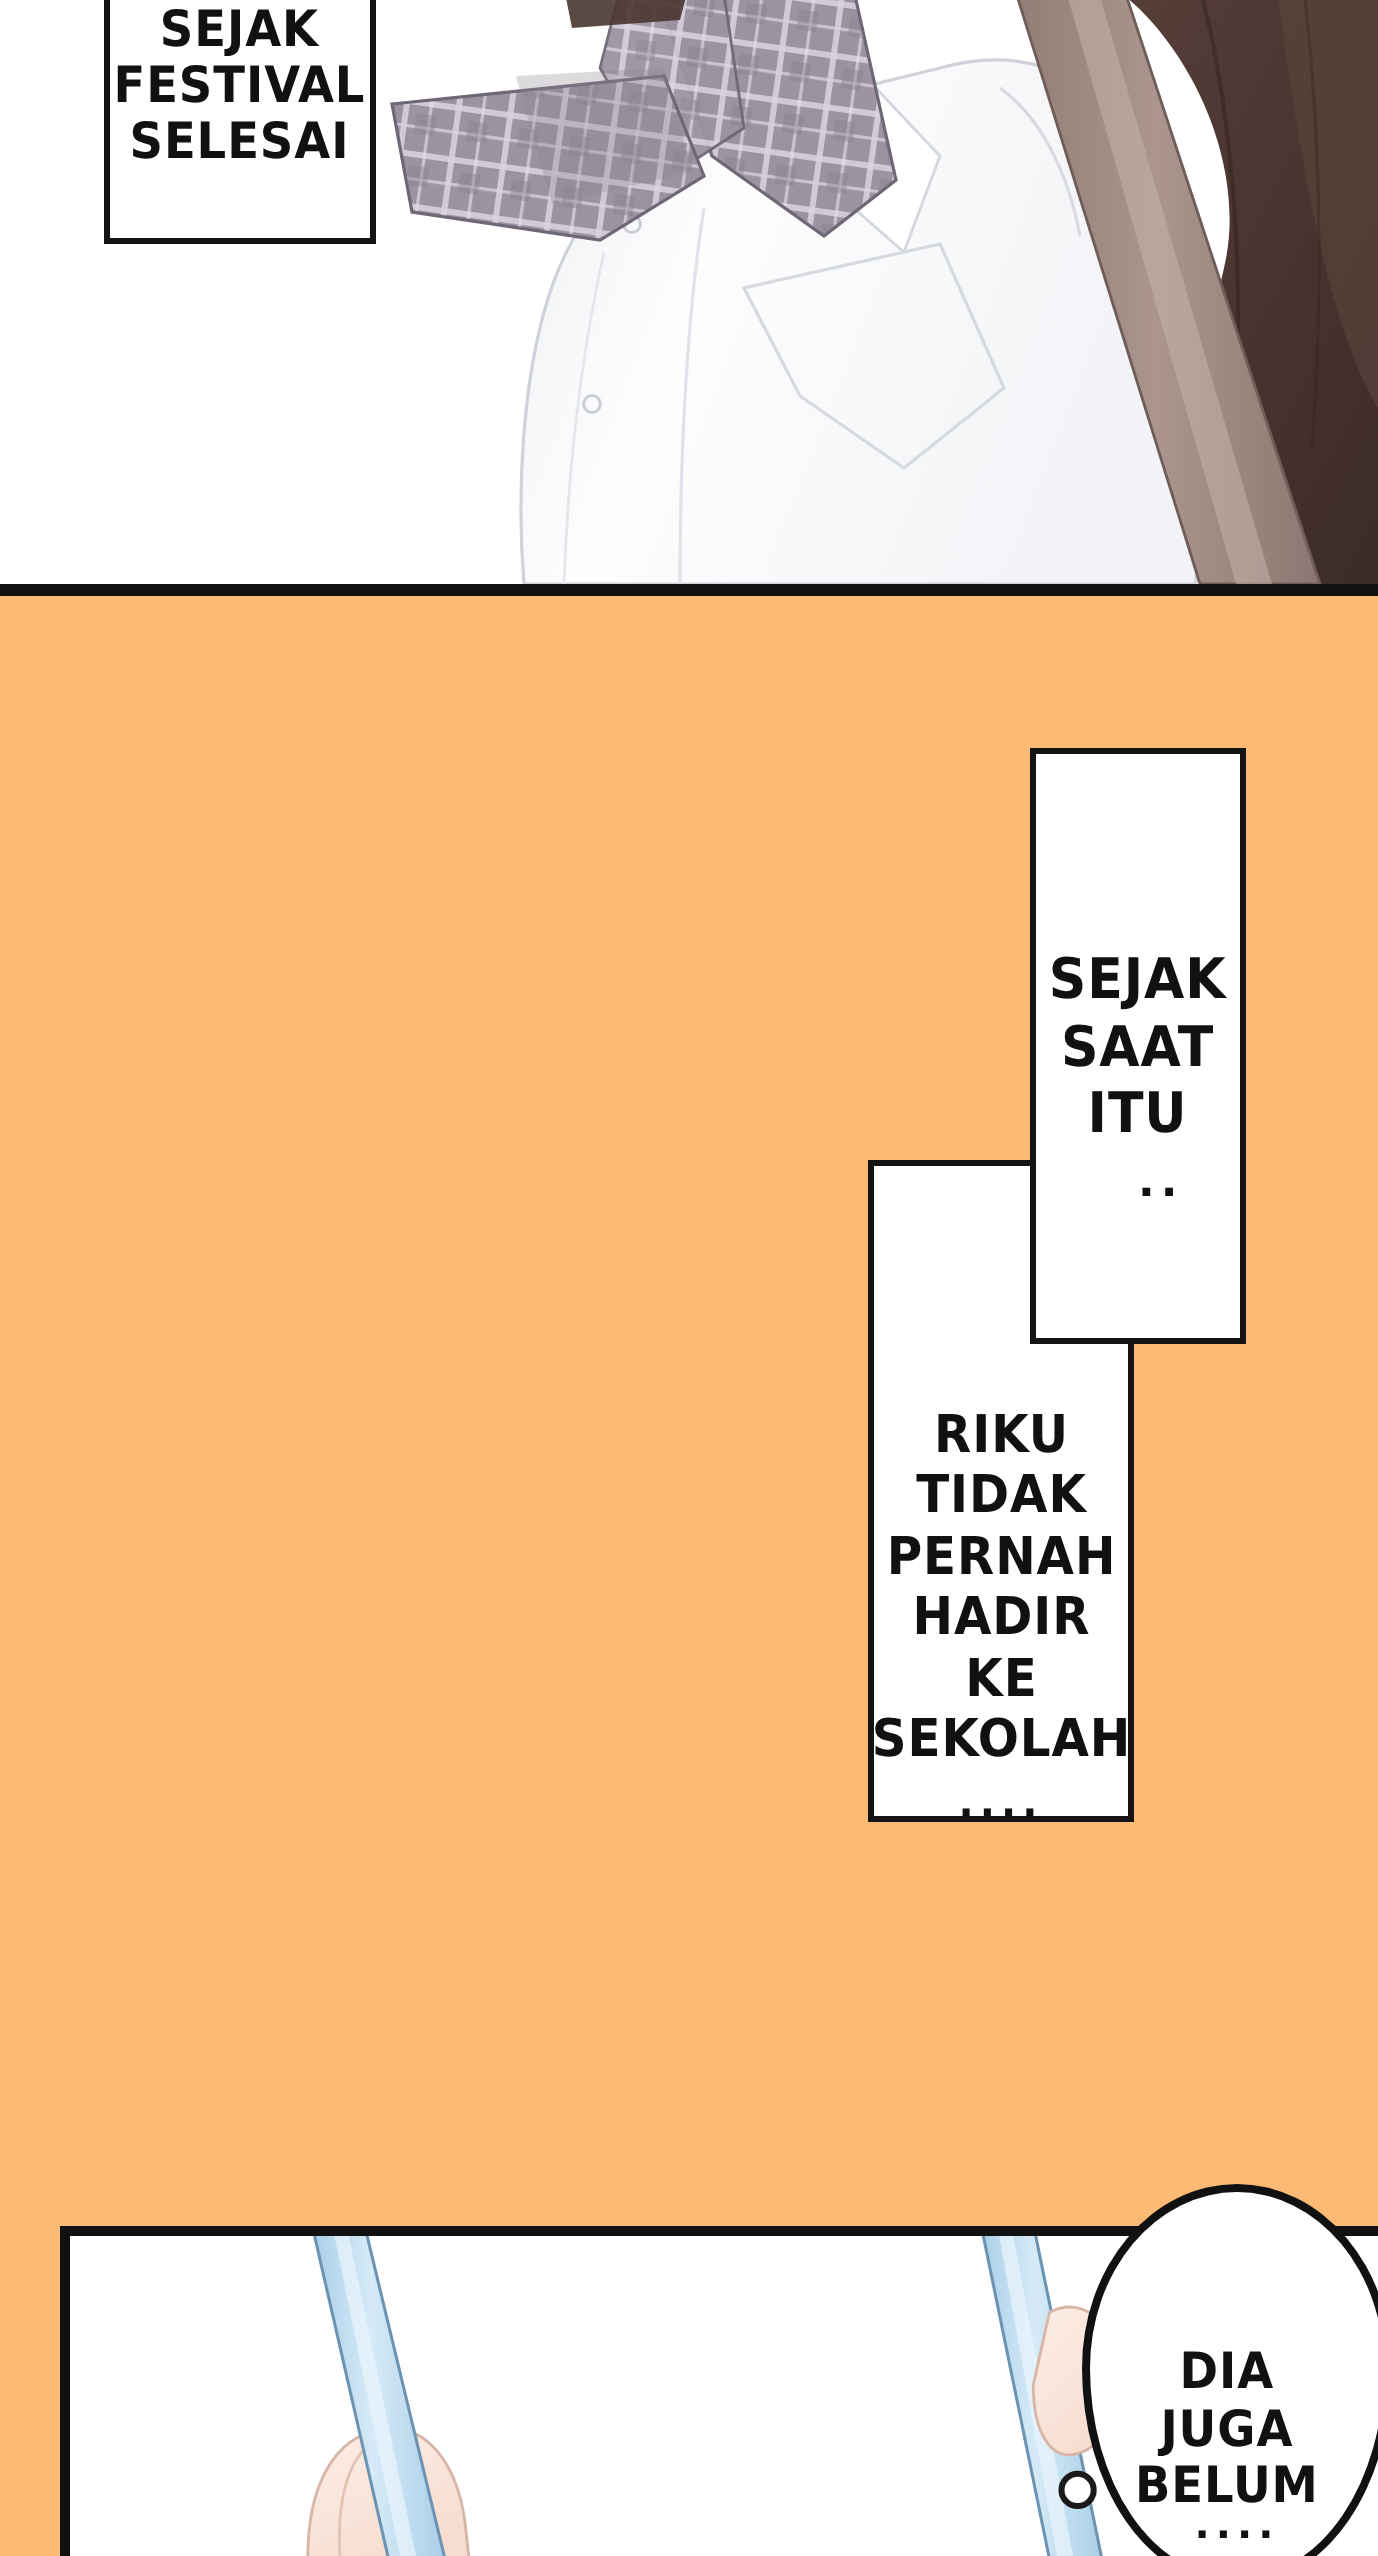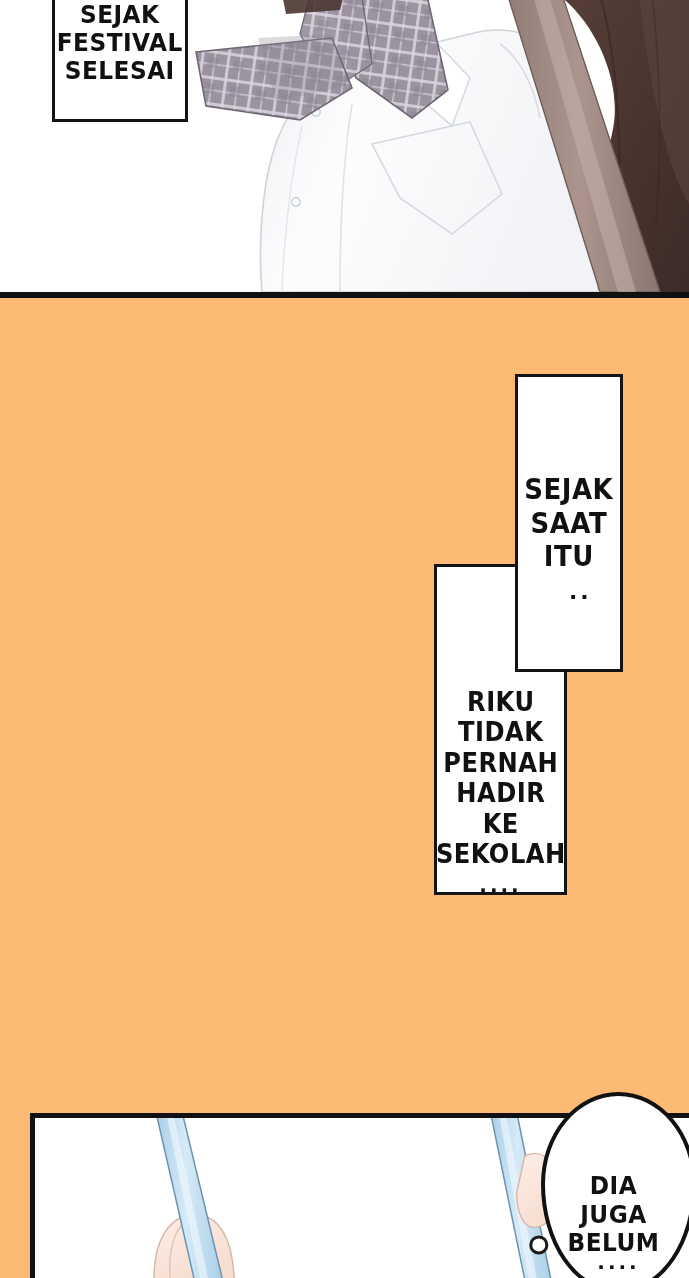--- a/index.html
+++ b/index.html
@@ -95,21 +95,21 @@
     padding-top: 96px;
     z-index: 42;
   }
   #narr-upper .caption-text {
     font-size: 28px;
     line-height: 1.2;
   }
 
   #narr-lower {
     left: 434px;
-    top: 564px;
+    top: 580px;
     width: 133px;
     height: 331px;
     align-items: flex-start;
     padding-top: 120px;
     z-index: 41;
   }
   #narr-lower .caption-text {
     font-size: 26px;
     line-height: 1.17;
   }

